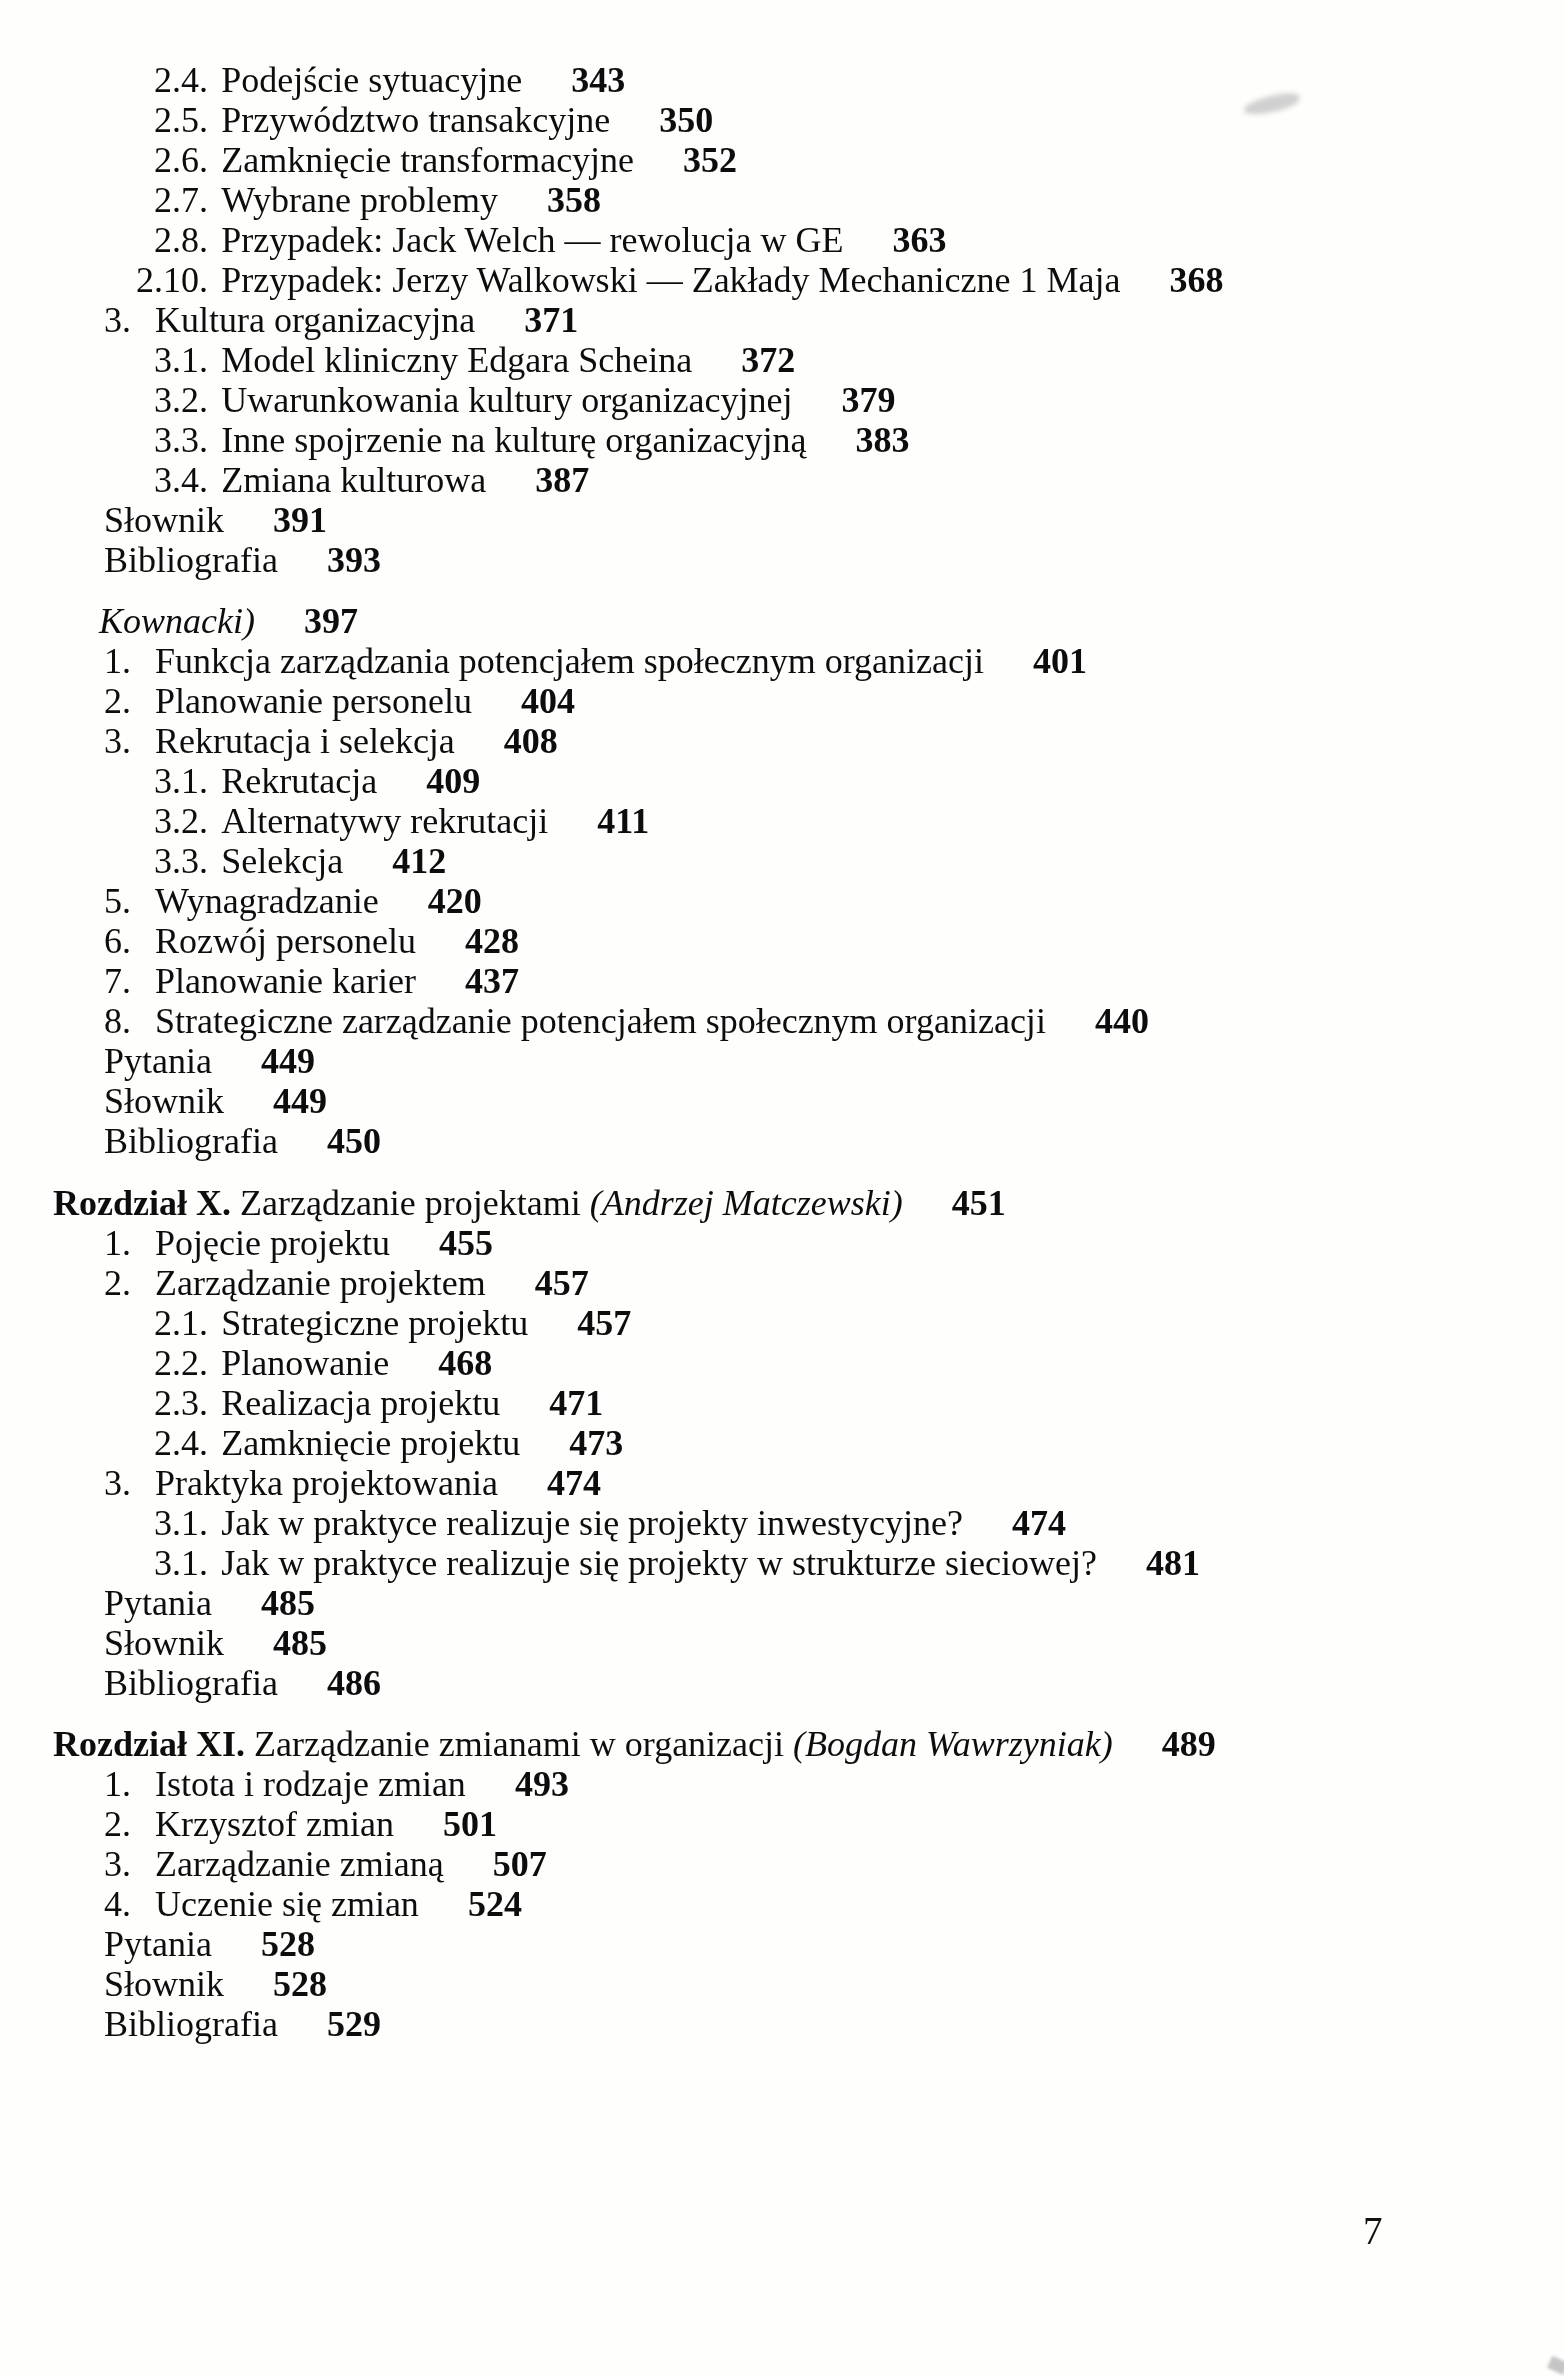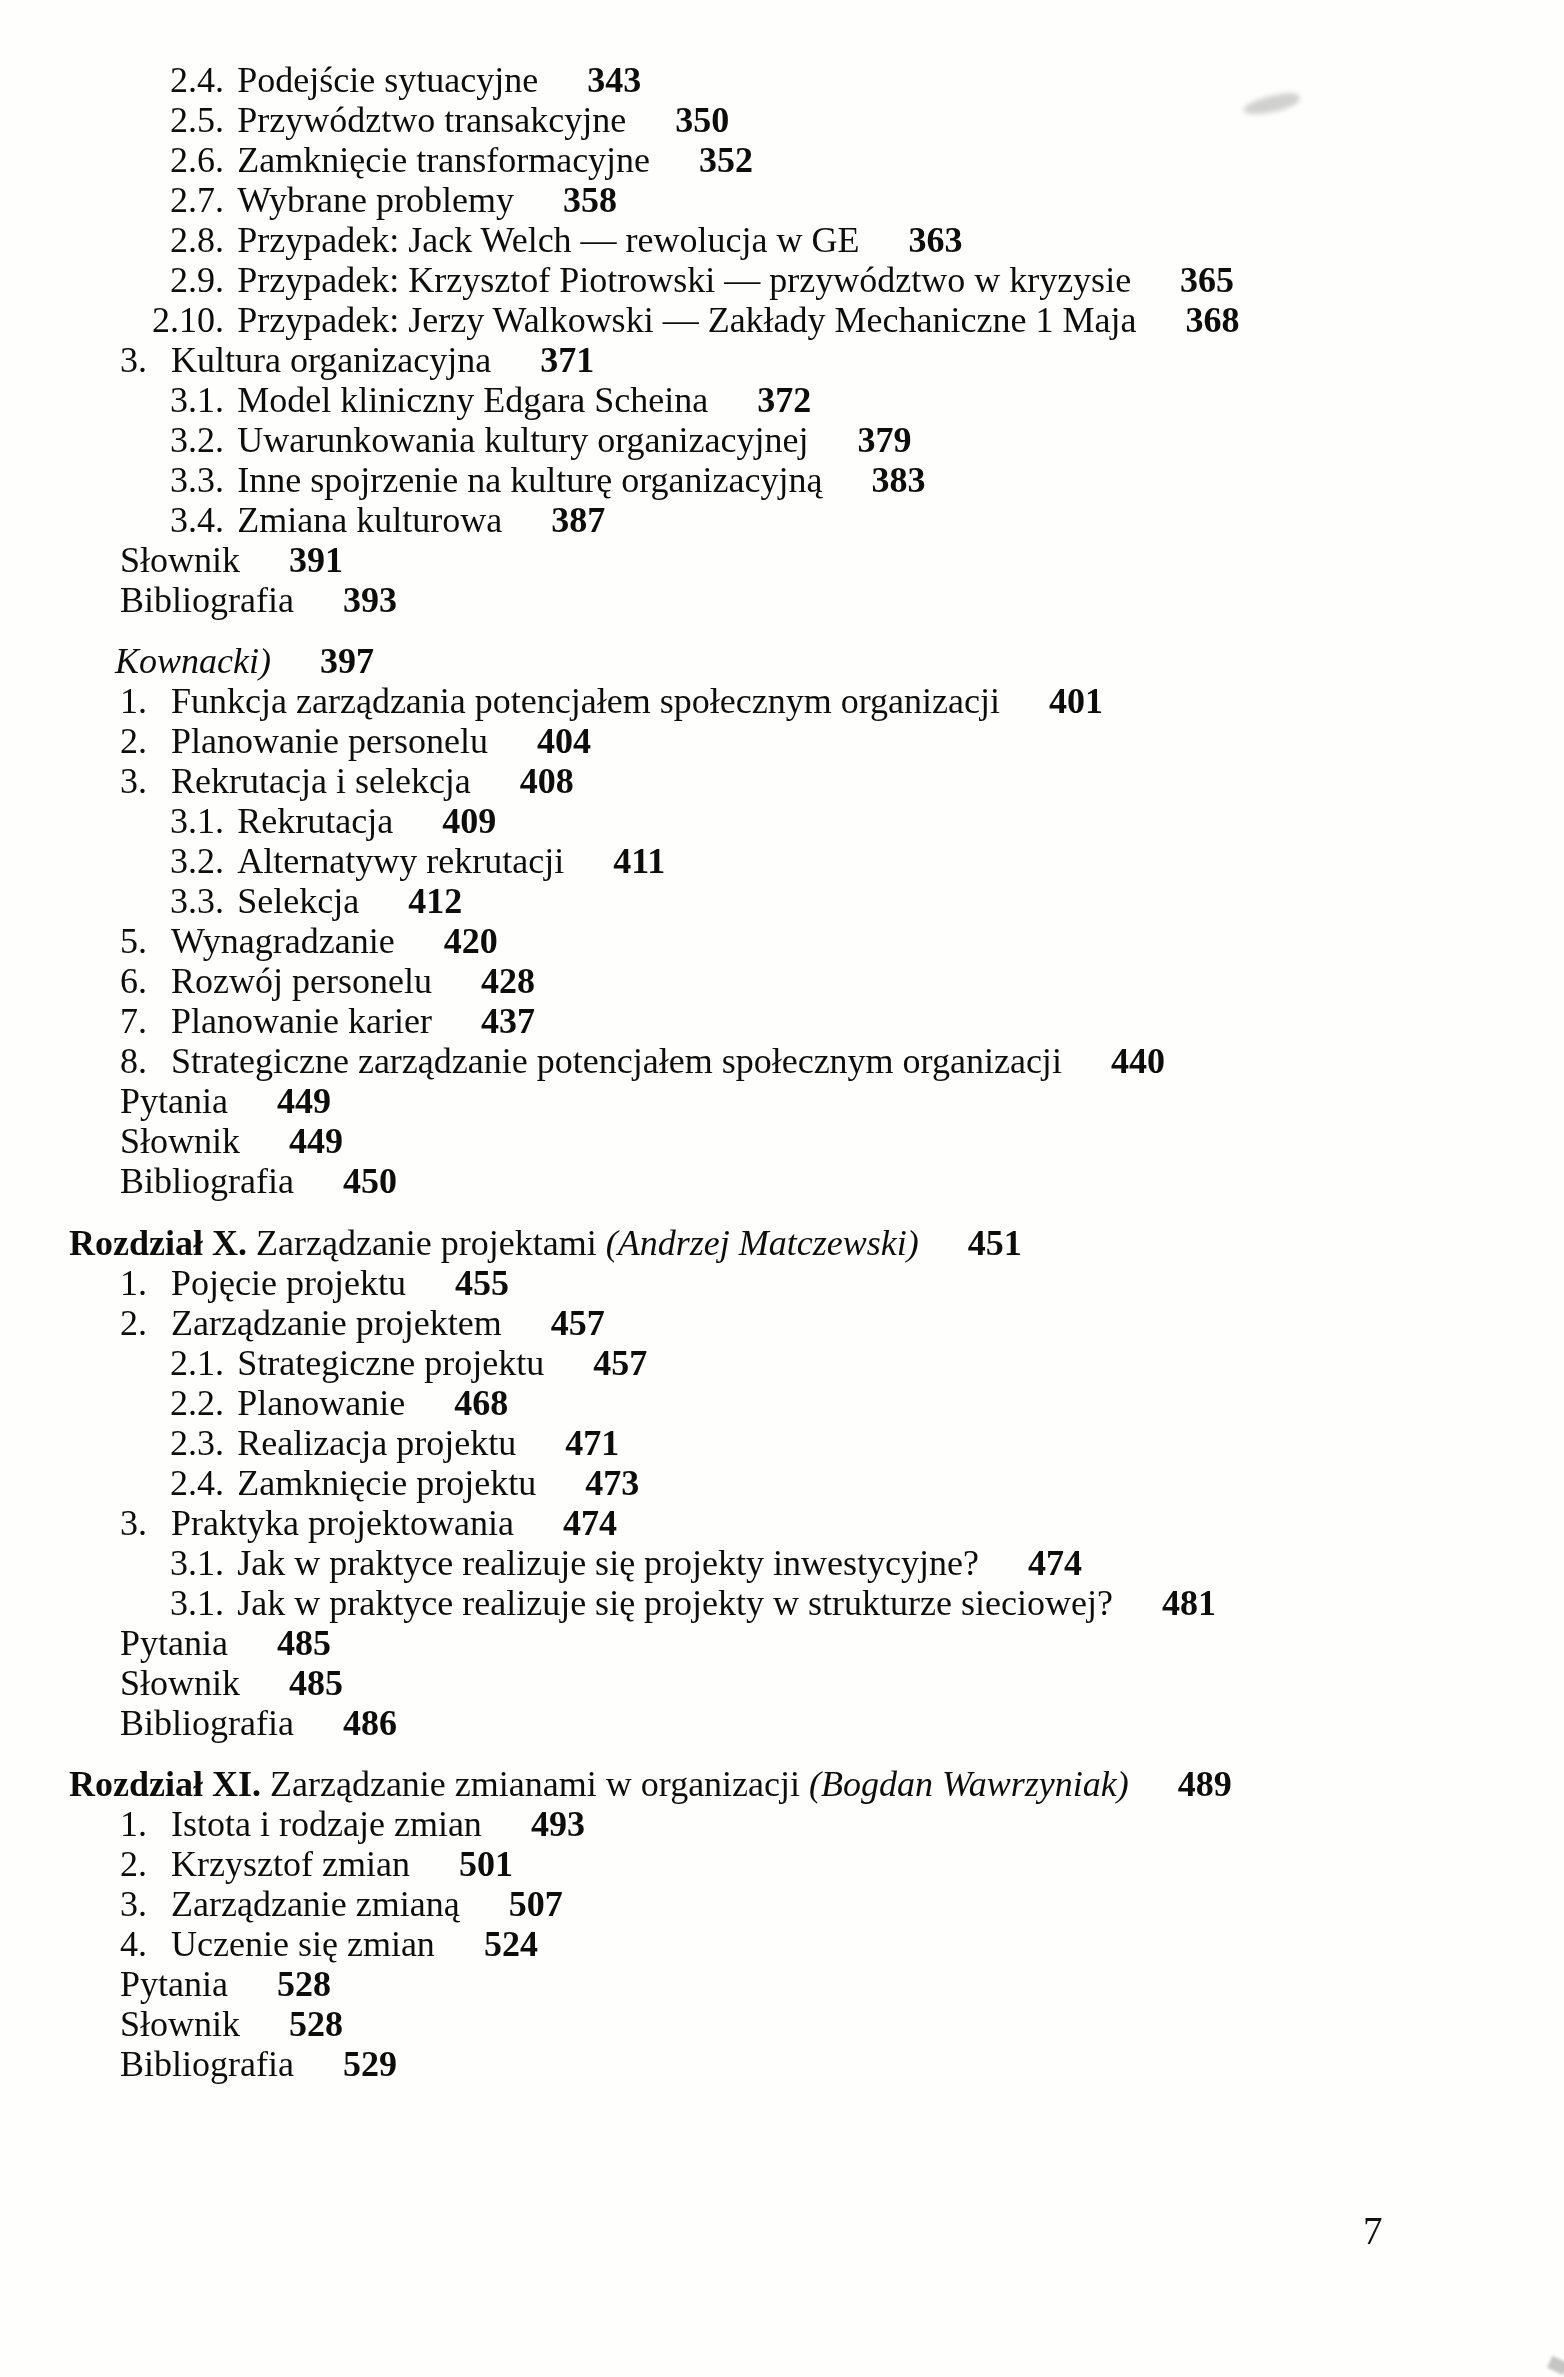--- a/index.html
+++ b/index.html
@@ -11,21 +11,21 @@
     position: relative;
     width: 1565px;
     height: 2377px;
     background: #fefefd;
     overflow: hidden;
     font-family: "Liberation Serif", "DejaVu Serif", serif;
     color: #0d0d0d;
   }
   .content {
     position: absolute;
-    left: 69px;
+    left: 53px;
     top: 60px;
     width: 1324px;
     font-size: 36px;
     line-height: 40px;
   }
   .row { white-space: nowrap; }
   .row.wrap { white-space: normal; }
 
   
   .item1 { padding-left: 51px; }
@@ -101,21 +101,20 @@
 <body>
 
 <div class="page">
   <div class="smudge"></div>
   <div class="content">
       <div class="row item2"><span class="num">2.4.</span><span class="txt">Podejście sytuacyjne</span><span class="pg">343</span></div>
       <div class="row item2"><span class="num">2.5.</span><span class="txt">Przywództwo transakcyjne</span><span class="pg">350</span></div>
       <div class="row item2"><span class="num">2.6.</span><span class="txt">Zamknięcie transformacyjne</span><span class="pg">352</span></div>
       <div class="row item2"><span class="num">2.7.</span><span class="txt">Wybrane problemy</span><span class="pg">358</span></div>
       <div class="row item2"><span class="num">2.8.</span><span class="txt">Przypadek: Jack Welch — rewolucja w GE</span><span class="pg">363</span></div>
-      <div class="row item2"><span class="num">2.9.</span><span class="txt">Przypadek: Krzysztof Piotrowski — przywództwo w kryzysie</span><span class="pg">365</span></div>
       <div class="row item2"><span class="num">2.10.</span><span class="txt">Przypadek: Jerzy Walkowski — Zakłady Mechaniczne 1 Maja</span><span class="pg">368</span></div>
       <div class="row item1"><span class="num">3.</span><span class="txt">Kultura organizacyjna</span><span class="pg">371</span></div>
       <div class="row item2"><span class="num">3.1.</span><span class="txt">Model kliniczny Edgara Scheina</span><span class="pg">372</span></div>
       <div class="row item2"><span class="num">3.2.</span><span class="txt">Uwarunkowania kultury organizacyjnej</span><span class="pg">379</span></div>
       <div class="row item2"><span class="num">3.3.</span><span class="txt">Inne spojrzenie na kulturę organizacyjną</span><span class="pg">383</span></div>
       <div class="row item2"><span class="num">3.4.</span><span class="txt">Zmiana kulturowa</span><span class="pg">387</span></div>
       <div class="row plain"><span class="txt">Słownik</span><span class="pg">391</span></div>
       <div class="row plain"><span class="txt">Bibliografia</span><span class="pg">393</span></div>
       <div class="chapter">
         <div class="row ch-cont"><span class="authors">Kownacki)</span><span class="pg">397</span></div>

